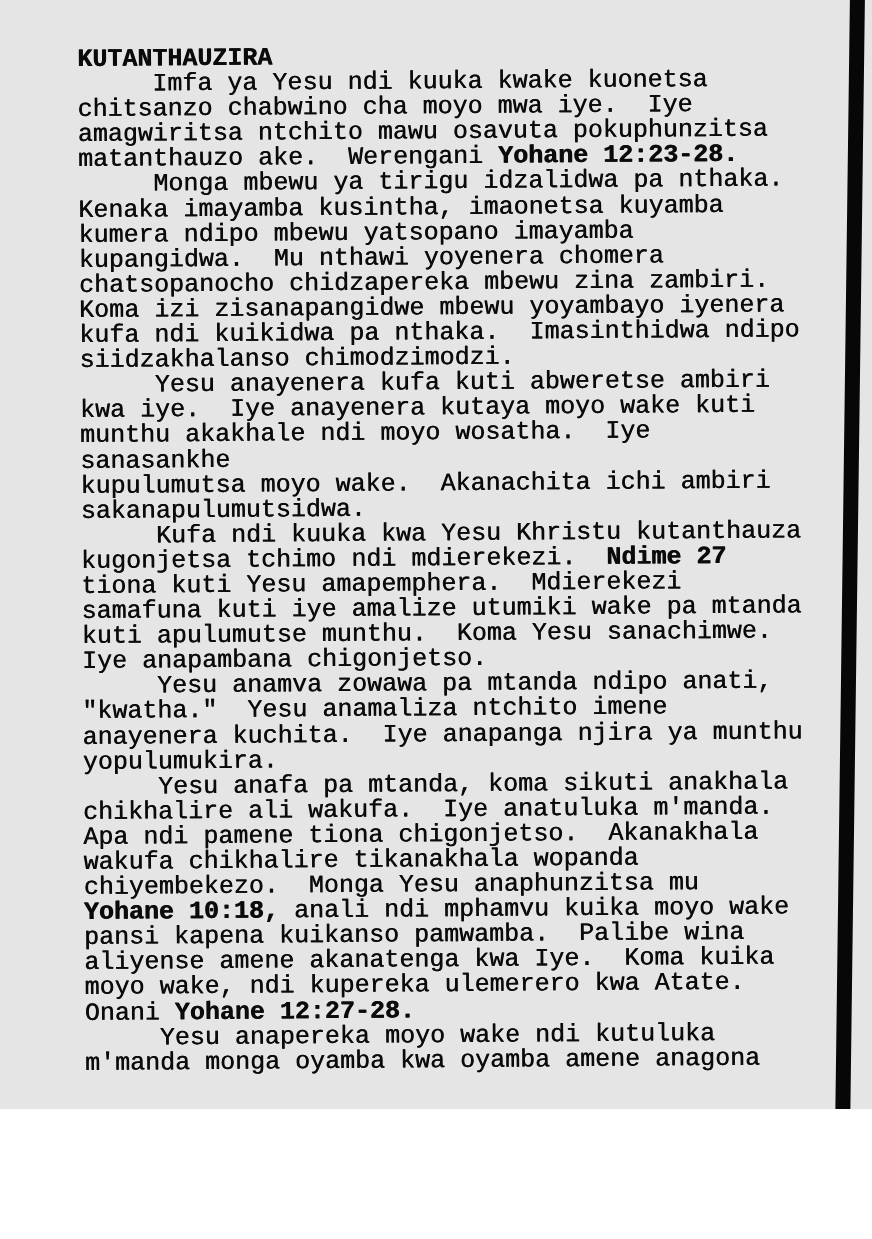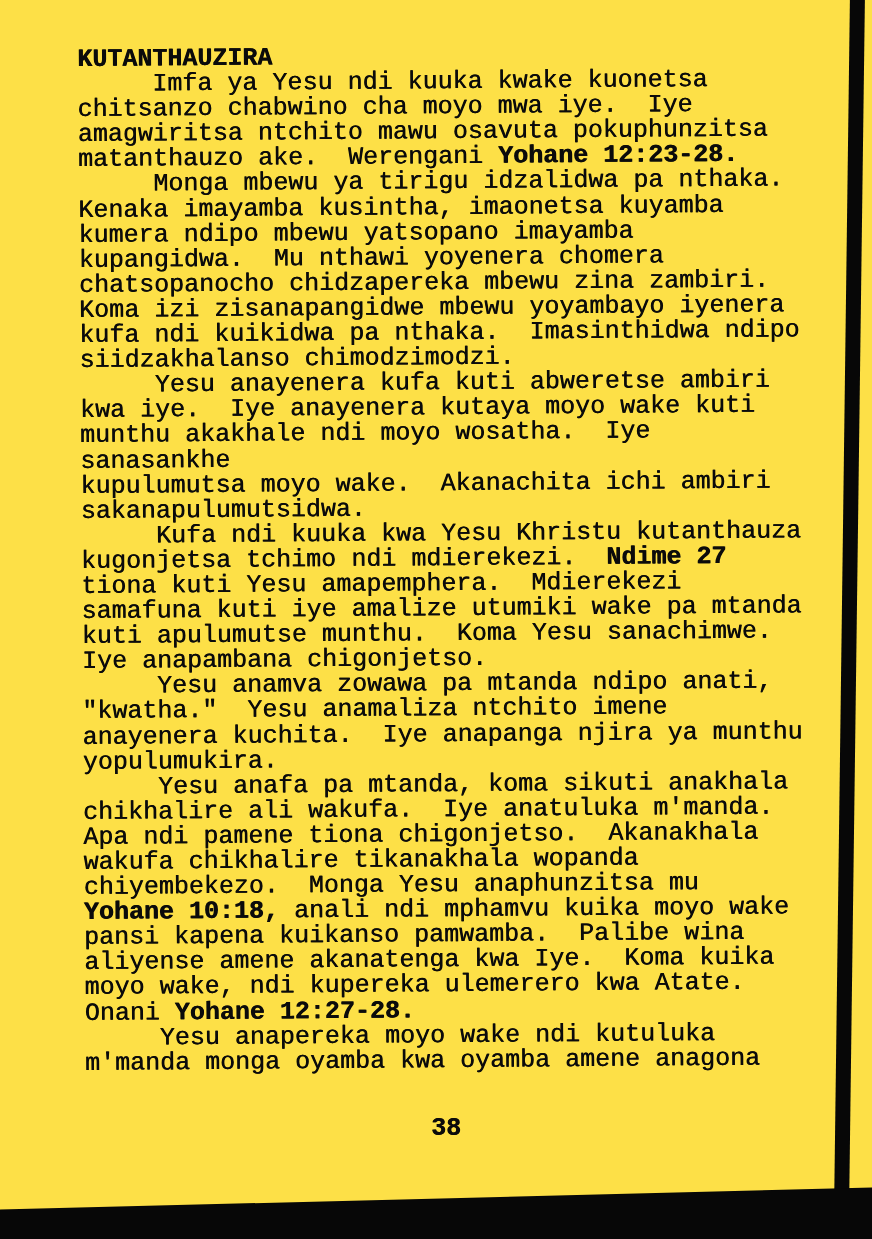--- a/index.html
+++ b/index.html
@@ -4,22 +4,22 @@
 <style>
   html, body {
     margin: 0;
     padding: 0;
     background: #ffffff;
     font-family: "Liberation Mono", "DejaVu Sans Mono", monospace;
   }
   .page {
     position: relative;
     width: 872px;
-    height: 1239px;
-    background: #fde047;
+    height: 1109px;
+    background: #e5e5e5;
     overflow: hidden;
   }
   .textblock {
     position: absolute;
     left: 77px;
     top: 47px;
     font-size: 25px;
     line-height: 25.1px;
     color: #0b0b0b;
     white-space: pre;

